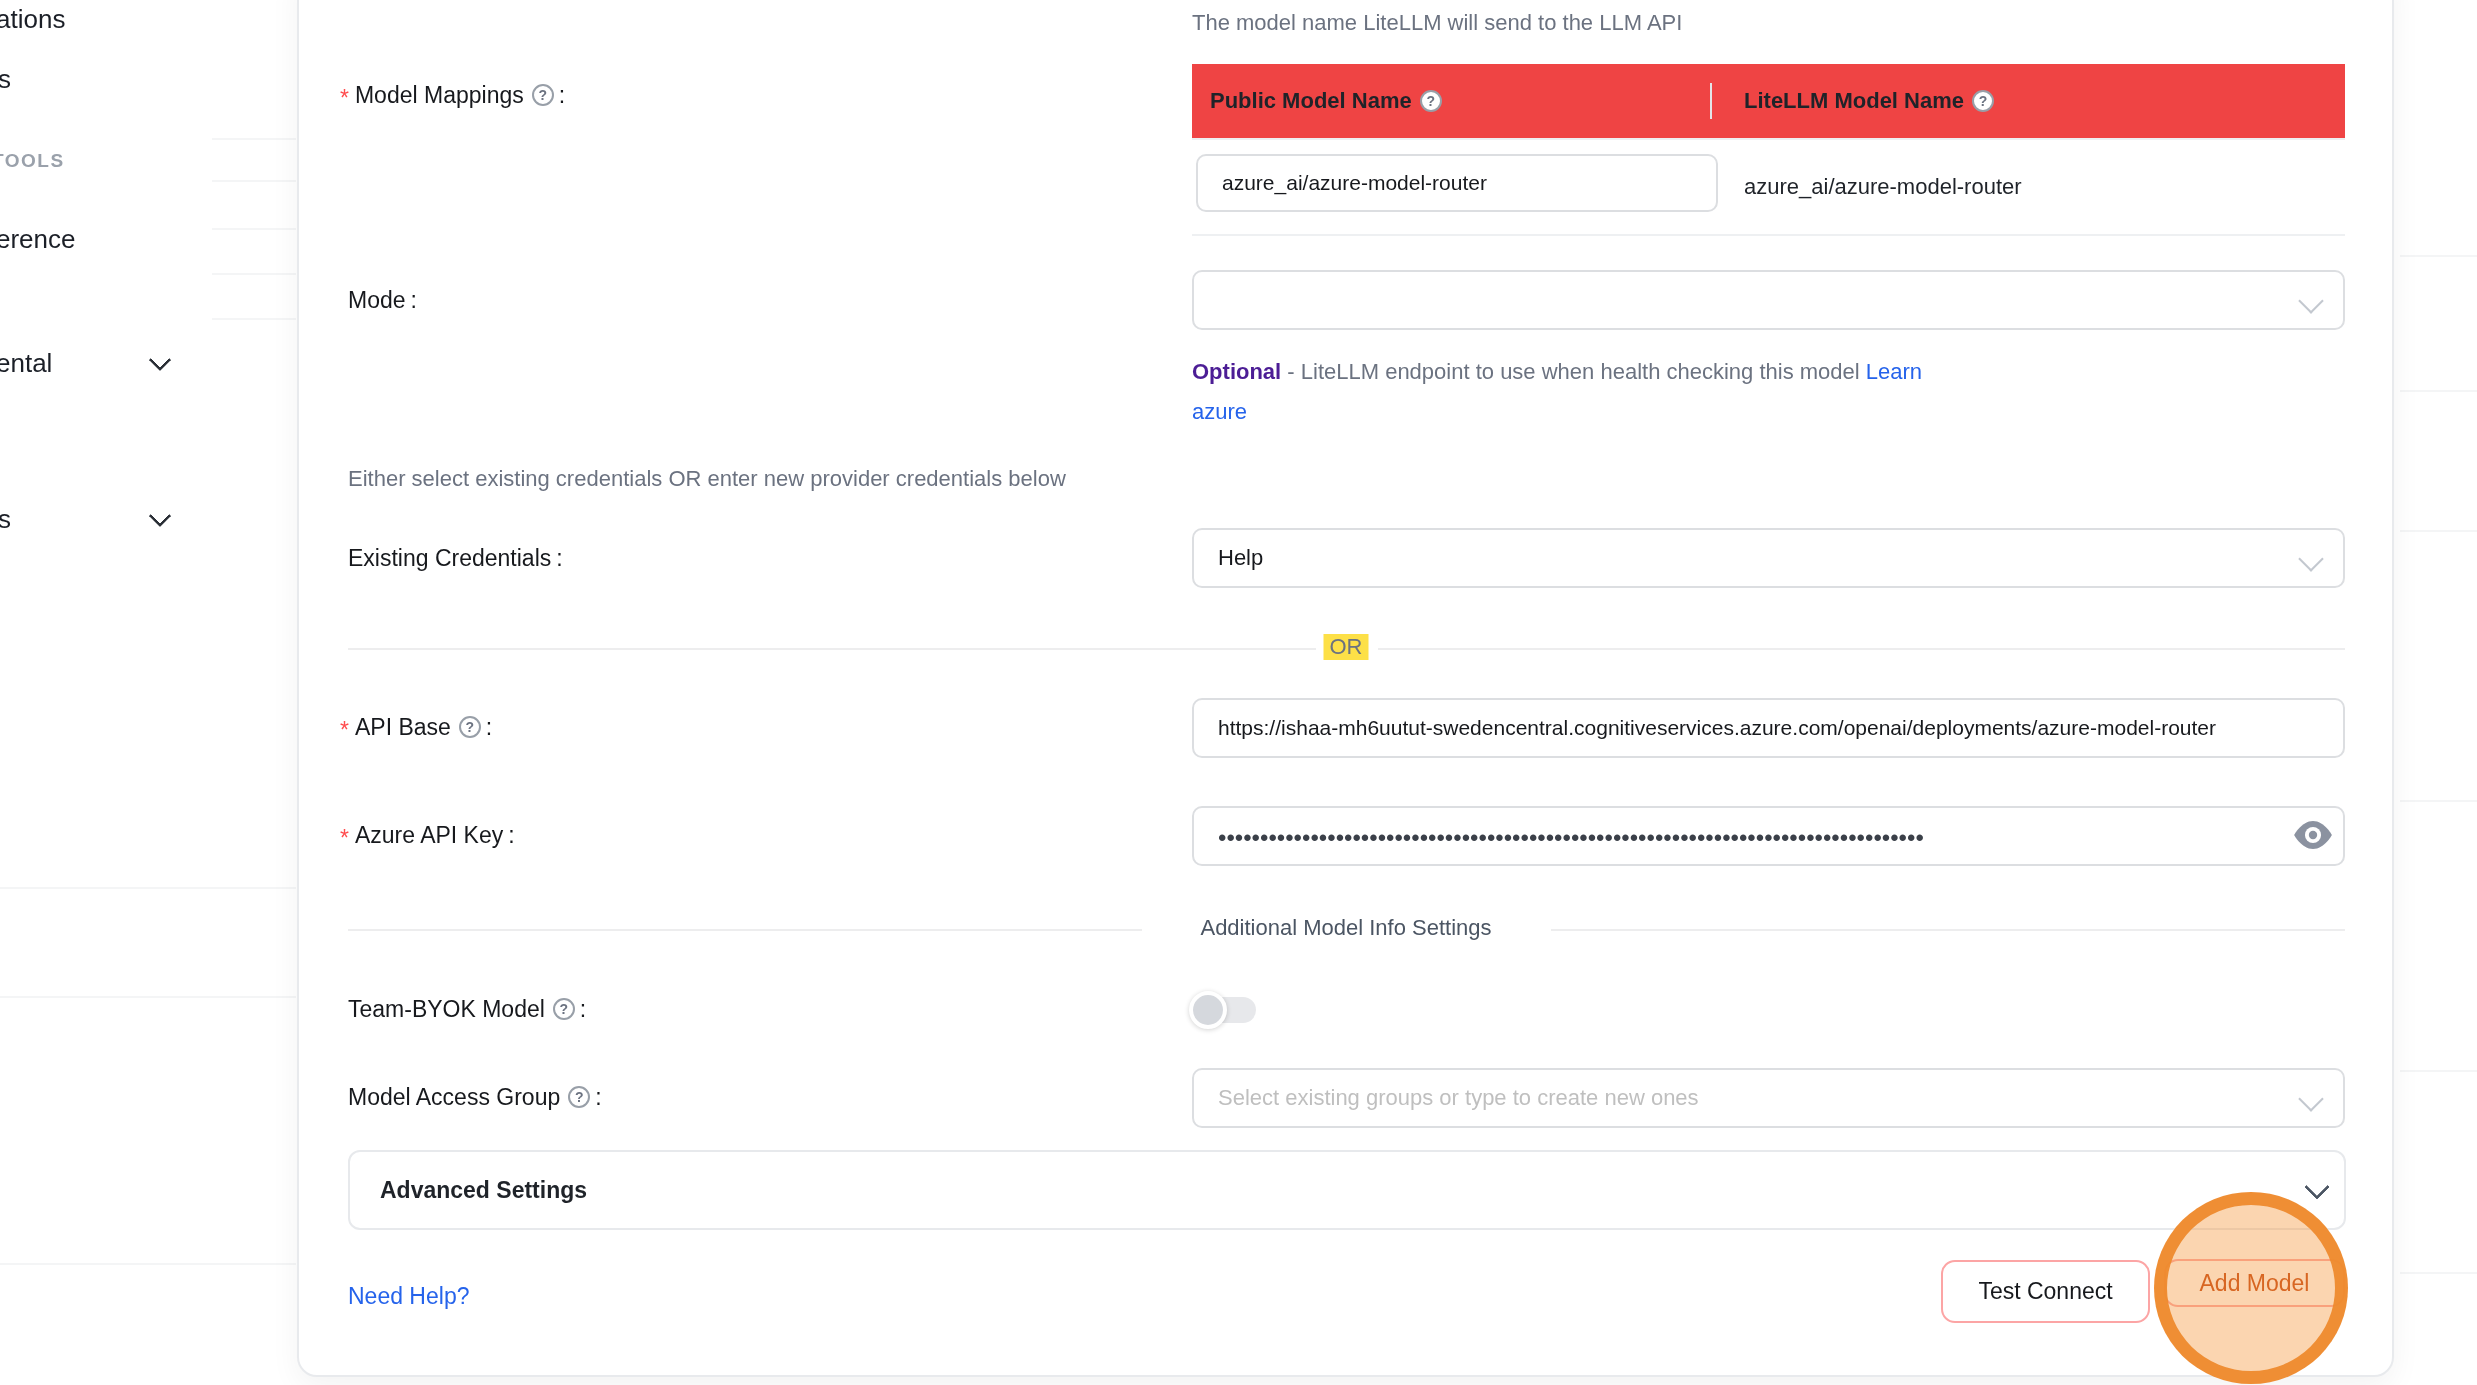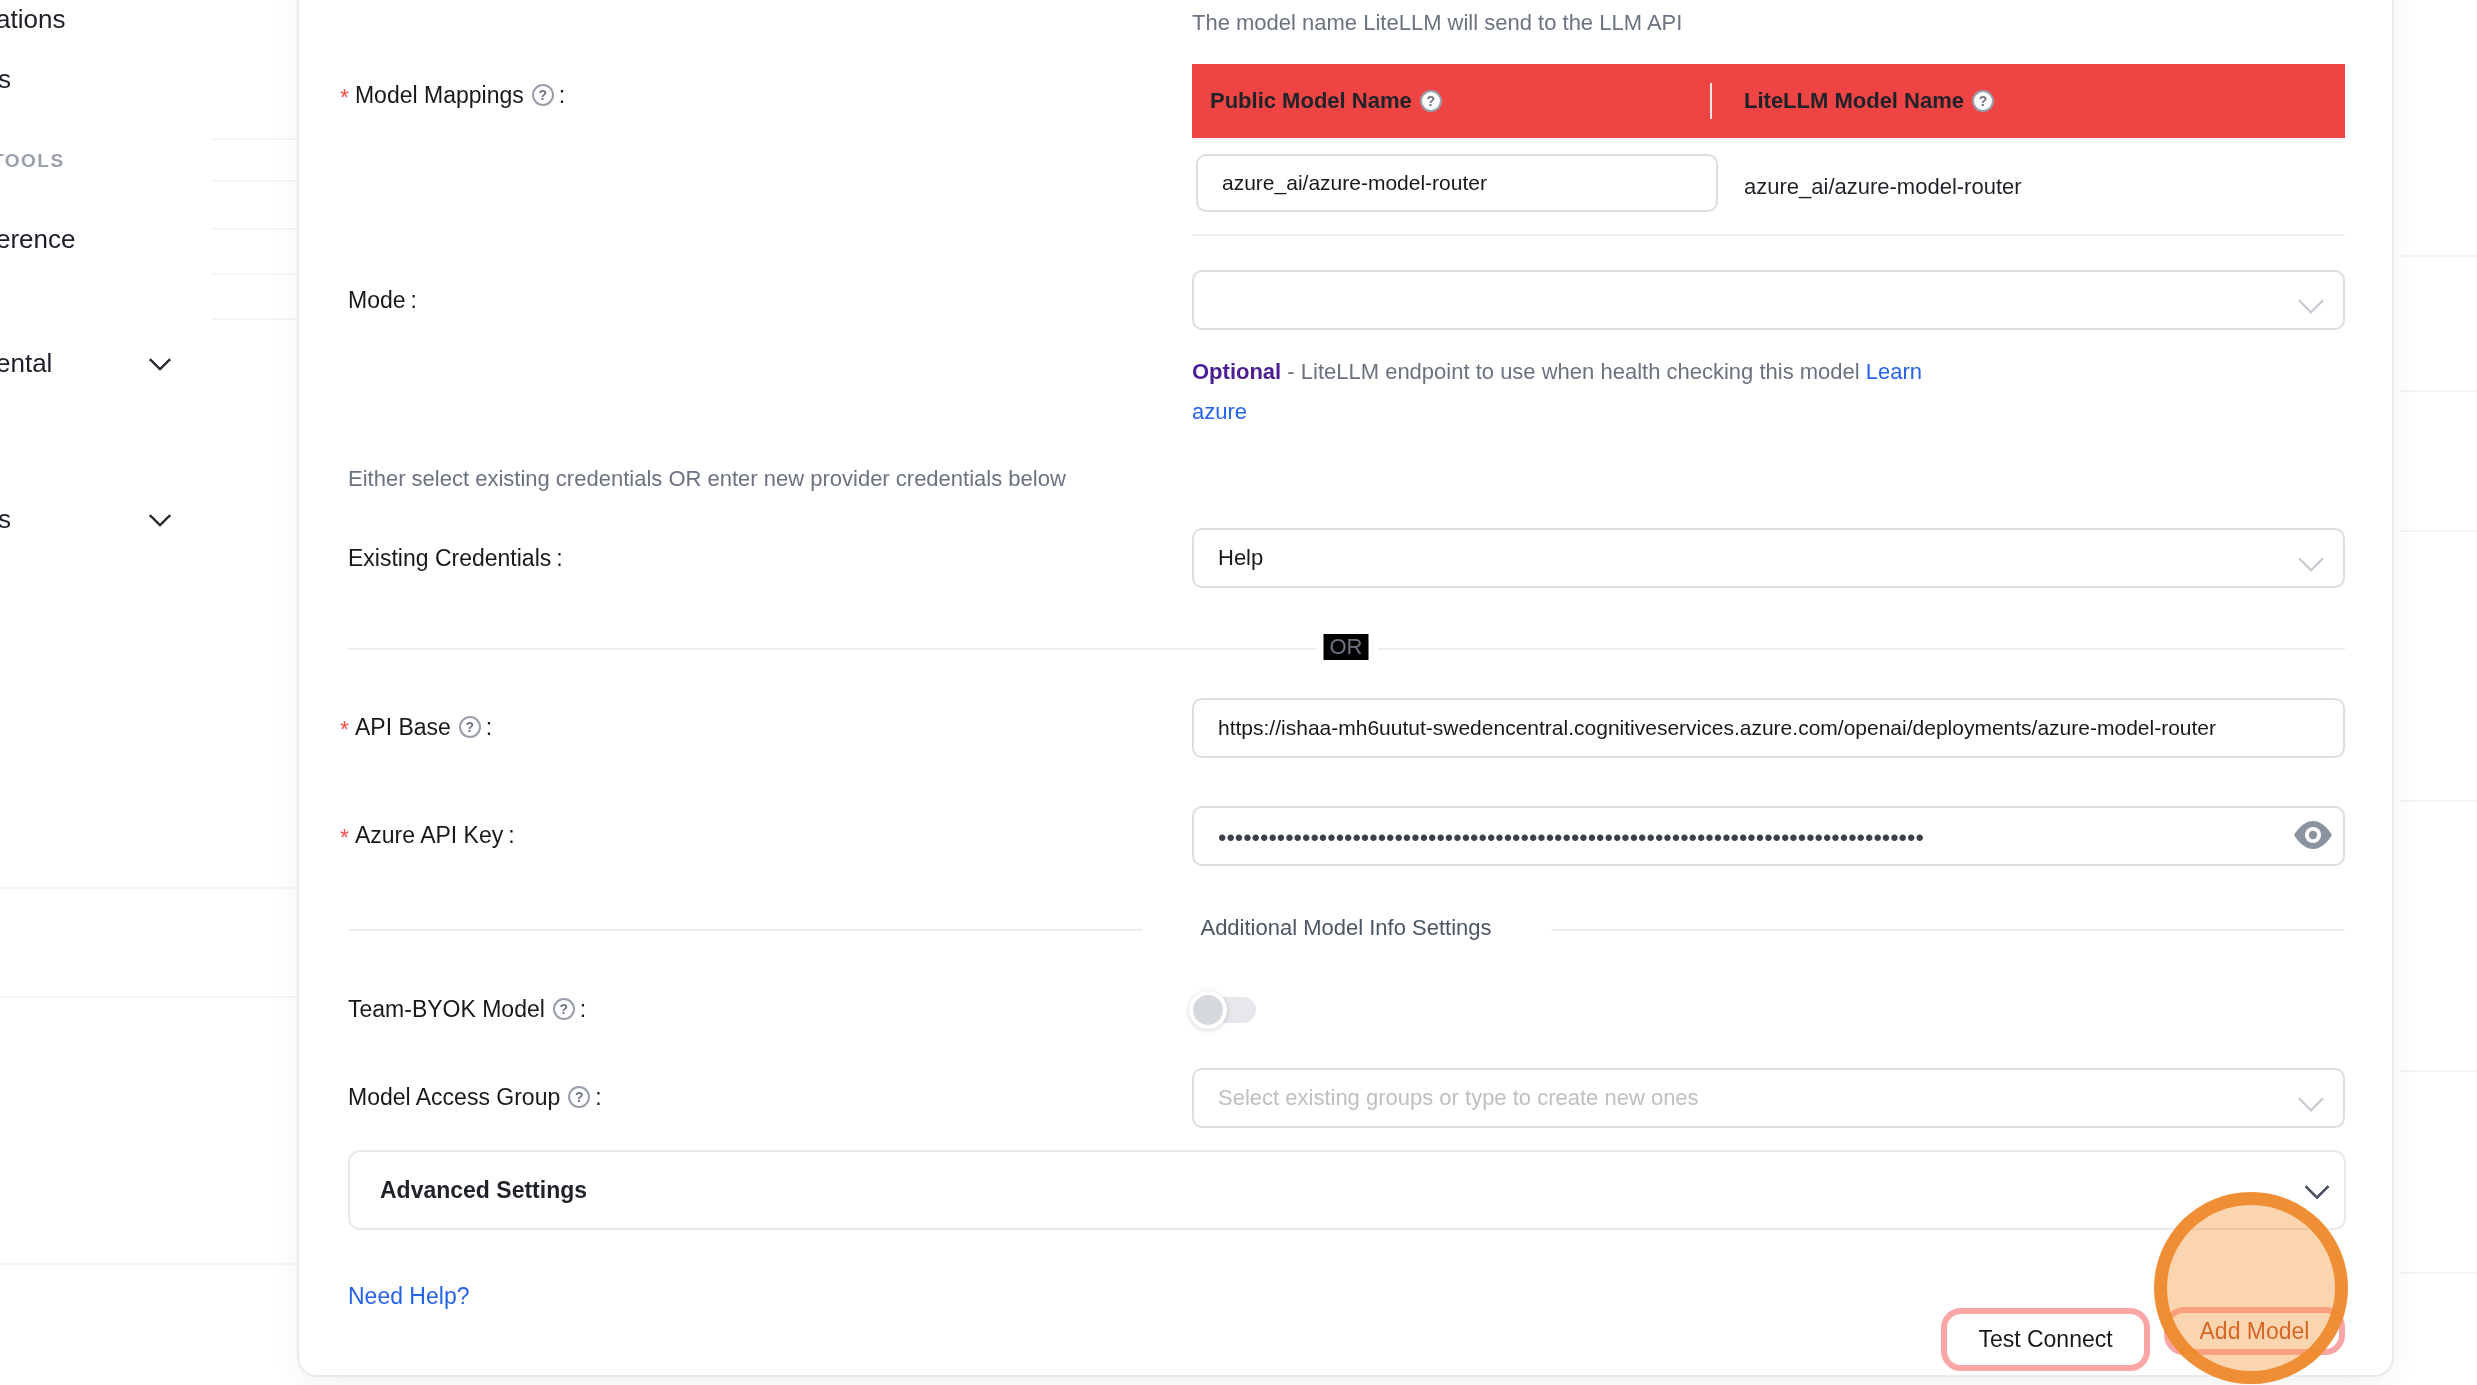--- a/index.html
+++ b/index.html
@@ -23,21 +23,21 @@
   .field-label{position:absolute;display:flex;align-items:center;height:34px;font-size:23px;color:#17191d;z-index:10;}
   .req{color:#ff4d4f;font-size:23px;margin-right:6px;transform:translateY(3px);}
   .qicon{width:22px;height:22px;min-width:22px;border:2px solid #989fa8;border-radius:50%;display:inline-flex;align-items:center;justify-content:center;font-size:14px;font-weight:700;color:#6b7280;box-sizing:border-box;margin-left:8px;background:#fff;}
   .colon{margin-left:5px;}
   .select{position:absolute;background:#fff;border:2px solid #dcdee1;border-radius:10px;box-sizing:border-box;display:flex;align-items:center;padding:0 70px 0 24px;font-size:22px;color:#17191d;z-index:10;}
   .chev{position:absolute;width:16px;height:16px;border-right:2px solid #c3c8cf;border-bottom:2px solid #c3c8cf;transform:rotate(45deg);z-index:11;}
   .input{position:absolute;background:#fff;border:2px solid #dcdee1;border-radius:10px;box-sizing:border-box;font-size:21px;color:#17191d;padding:0 24px;outline:none;white-space:nowrap;overflow:hidden;z-index:10;font-family:"Liberation Sans",sans-serif;}
   .hline{position:absolute;height:2px;background:#ededee;z-index:10;}
   .gray{color:#6b7280;}
   .link{color:#2563eb;}
-  .btn{position:absolute;background:#fff;border:6px solid #fca5a5;border-radius:20px;box-sizing:border-box;display:flex;align-items:center;justify-content:center;font-size:23px;z-index:10;cursor:pointer;margin-top:48px;}
+  .btn{position:absolute;background:#fff;border:2px solid #fca5a5;border-radius:14px;box-sizing:border-box;display:flex;align-items:center;justify-content:center;font-size:23px;z-index:10;cursor:pointer;}
   
   .th-cell{display:flex;align-items:center;font-weight:700;font-size:22px;color:#1f2329;}
   .dots{font-size:24px;letter-spacing:0px;color:#3b4049;line-height:60px;}
   
   .halo{
     position:absolute;left:2154px;top:1192px;width:194px;height:192px;border-radius:50%;
     border:13px solid rgba(238,138,45,0.95);background:rgba(245,155,66,0.42);
     box-sizing:border-box;z-index:50;pointer-events:none;
   }
 </style>
@@ -119,21 +119,21 @@
 <div class="field-label" style="left:348px;top:541px;">
   <span>Existing Credentials</span>
   <span class="colon">:</span>
 </div>
 <div class="select" style="left:1192px;top:528px;width:1153px;height:60px;">
   <span>Help</span>
 </div>
 <span class="chev" style="left:2302px;top:550px;"></span>
 
 <div class="hline" style="left:348px;top:648px;width:968px;"></div>
-<div class="content gray" style="left:1346px;top:634px;transform:translateX(-50%);font-size:22px;background:#000000;padding:0 6px;">OR</div>
+<div class="content gray" style="left:1346px;top:634px;transform:translateX(-50%);font-size:22px;background:#fde047;padding:0 6px;">OR</div>
 <div class="hline" style="left:1378px;top:648px;width:967px;"></div>
 
 <div class="field-label" style="left:340px;top:710px;">
   <span class="req">*</span>
   <span>API Base</span>
   <span class="qicon">?</span>
   <span class="colon">:</span>
 </div>
 <input class="input" style="left: 1192px; top: 698px; width: 1153px; height: 60px; padding-right: 10px;" readonly="" value="https://ishaa-mh6uutut-swedencentral.cognitiveservices.azure.com/openai/deployments/azure-model-router">
 

